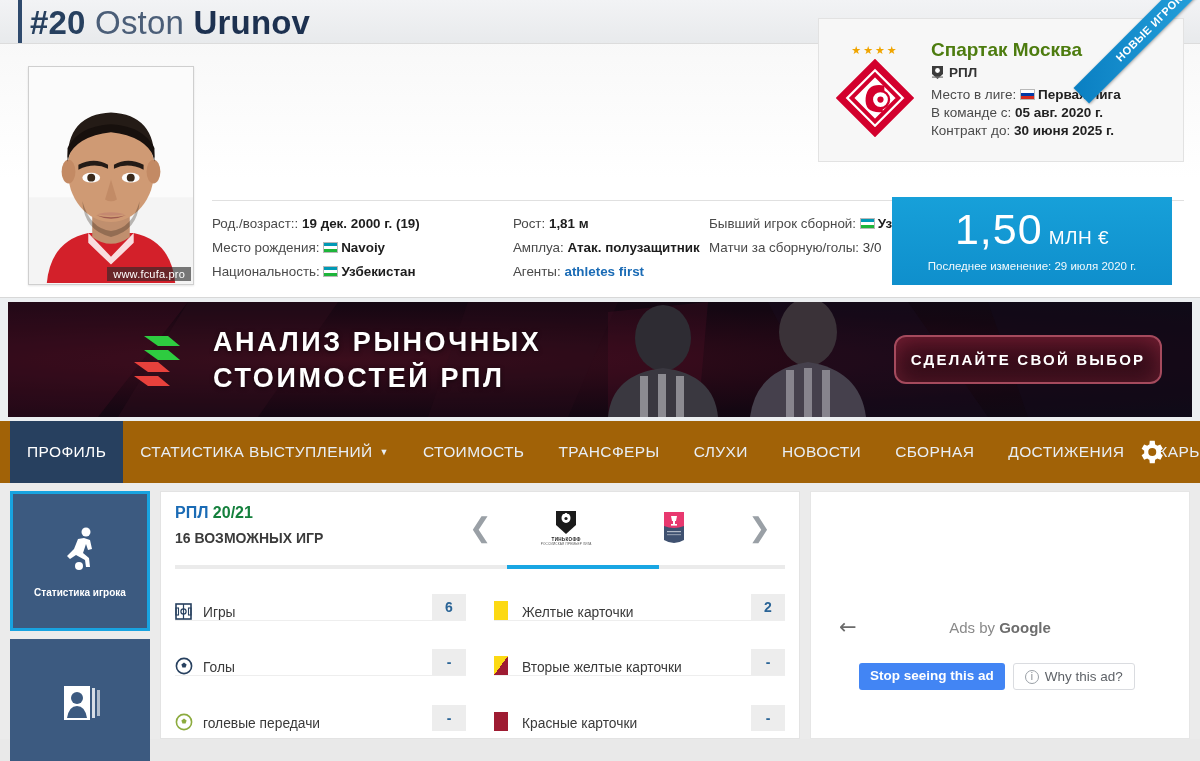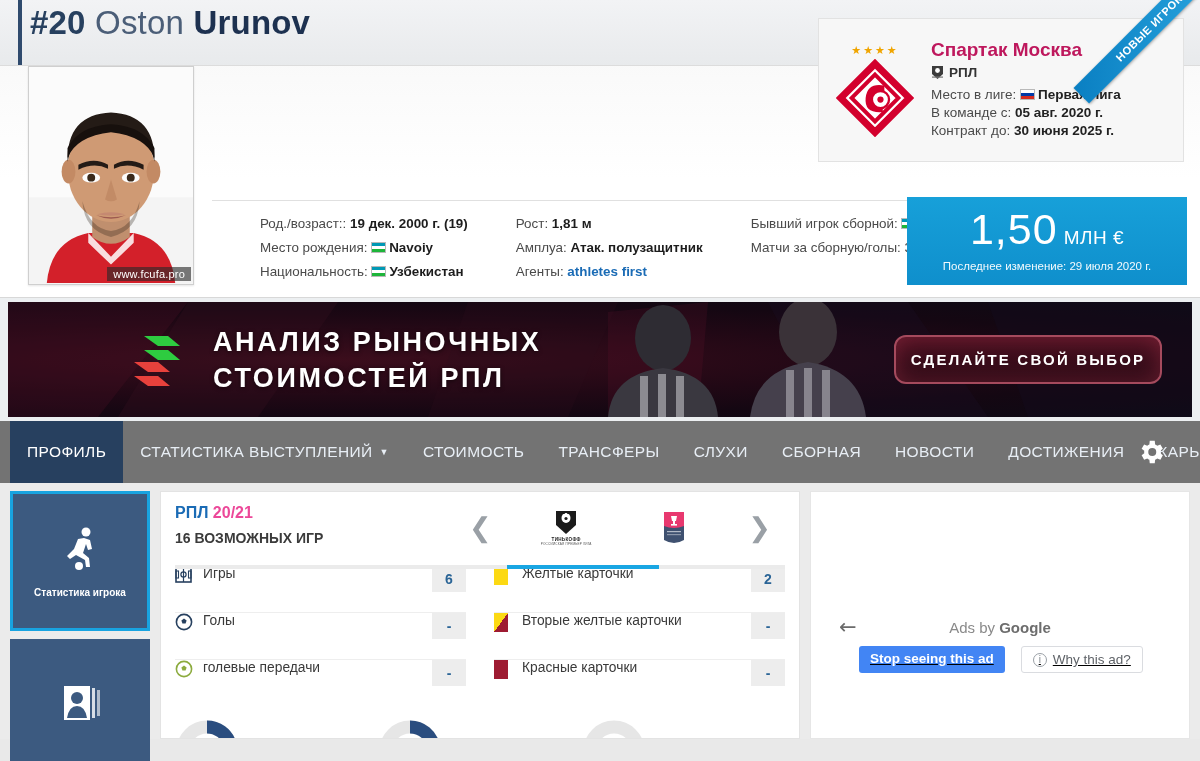--- a/index.html
+++ b/index.html
@@ -11,21 +11,21 @@
   .page { position: relative; width: 1200px; height: 761px; background:#e9e9e9; }
 
   
   .profile-card {
     position: relative; width: 1200px; height: 298px;
     background: linear-gradient(to bottom, #f6f6f6 0%, #ffffff 60%, #ffffff 100%);
     border-bottom: 1px solid #d8d8d8;
     overflow: hidden;
   }
   .name-bar {
-    position: relative; height: 66px;
+    position: relative; height: 44px;
     background: linear-gradient(to bottom,#f2f3f5 0%, #e8eaec 100%);
     border-bottom: 1px solid #dcdcdc;
   }
   .name-bar:before{
     content:""; position:absolute; left:18px; top:0; bottom:0; width:4px;
     background:#2f4a6d;
   }
   .player-name {
     position: absolute; left: 30px; top: 4px;
     font-size: 33px; letter-spacing: .2px; color:#23395b; white-space:nowrap;
@@ -59,50 +59,50 @@
 
   
   .club-box{
     position:absolute; right:16px; top:18px; width:366px; height:144px;
     background:#f7f7f7; border:1px solid #e2e2e2; display:flex; align-items:center;
   }
   .club-crest{ width:112px; display:flex; flex-direction:column; align-items:center; }
   .stars{ color:#f0a500; font-size:11px; letter-spacing:2px; margin-bottom:2px; }
   .crest-svg{ width:78px; height:78px; }
   .club-info{ flex:1; padding-right:10px; }
-  .club-name{ font-size:19px; font-weight:700; color:#be185d; margin-bottom:4px; }
+  .club-name{ font-size:19px; font-weight:700; color:#4d7c0f; margin-bottom:4px; }
   .league-row{ display:flex; align-items:center; gap:5px; margin-bottom:7px; }
   .league-badge{ width:13px; height:15px; }
   .league-name{ font-size:13.5px; color:#333; font-weight:600; }
   .club-line{ font-size:13.5px; color:#333; margin-bottom:3px; white-space:nowrap; }
   .club-line b{ font-weight:700; color:#222; }
   .flag{ display:inline-block; width:15px; height:11px; vertical-align:-1px;
          border:1px solid #b9b9b9; margin-right:3px; }
   .flag-ru{ background: linear-gradient(to bottom,#fff 0 33.3%,#0039a6 33.3% 66.6%,#d52b1e 66.6% 100%); }
   .flag-uz{ background: linear-gradient(to bottom,#0099b5 0 33.3%,#fff 33.3% 66.6%,#1eb53a 66.6% 100%); }
 
   
   .details{
     position:absolute; left:212px; top:212px; width:740px;
     display:flex; gap:0; font-size:13.4px; color:#3a3a3a;
   }
   .col{ }
   .col-1{ width:448px; }
   .col-2{ width:292px; }
-  .drow{ line-height:24px; white-space:nowrap;margin-left:48px; }
+  .drow{ line-height:24px; white-space:nowrap; }
   .drow b{ color:#1d1d1d; font-weight:700; }
   .dlabel{ color:#4a4a4a; }
   .link{ color:#1a6bb5; font-weight:700; }
   .detail-sep{
     position:absolute; left:212px; right:16px; top:200px; height:1px; background:#e0e0e0;
   }
 
   
   .mv-box{
-    position:absolute; right:13px; top:197px; width:280px; height:88px;
+    position:absolute; right:28px; top:197px; width:280px; height:88px;
     background: linear-gradient(to bottom,#17a0d9 0%, #0f8fcc 100%);
     color:#fff; text-align:center; padding-top:6px;
   }
   .mv-amount{ font-size:43px; font-weight:300; line-height:52px; letter-spacing:1px; }
   .mv-amount .unit{ font-size:19px; font-weight:400; letter-spacing:.5px; margin-left:6px; }
   .mv-sub{ font-size:11.5px; opacity:.95; margin-top:-4px; }
 
   
   .banner-outer{ width:1200px; height:123px; background:#eceff1; padding:4px 8px; }
   .banner{
@@ -121,21 +121,21 @@
     border:2px solid #a54a5d; border-radius:12px;
     background: linear-gradient(to bottom, #4a1020, #2a0a15);
     color:#fff; font-size:15px; font-weight:700; letter-spacing:2.2px;
     display:flex; align-items:center; justify-content:center;
     box-shadow: inset 0 0 22px rgba(200,60,90,.35);
   }
   .ply{ position:absolute; bottom:0; }
 
   
   .nav{
-    width:1200px; height:62px; background:#737373; display:flex; align-items:stretch;
+    width:1200px; height:62px; background:#a16207; display:flex; align-items:stretch;
     padding-left:10px; position:relative;
   }
   .nav-item{
     display:flex; align-items:center; padding:0 17px; color:#e8eef5;
     font-size:15.5px; letter-spacing:.4px; white-space:nowrap; cursor:pointer;
   }
   .nav-item.active{ background:#27405f; color:#fff; }
   .caret{ margin-left:7px; font-size:9px; }
   .nav-gear{
     position:absolute; right:34px; top:50%; transform:translateY(-50%);
@@ -155,32 +155,32 @@
   .tile.active{ border:3px solid #18a3e0; }
   .tile-icon{ width:48px; height:48px; margin-bottom:14px; }
   .tile-label{ font-size:10px; font-weight:700; }
 
   .stats-panel{
     flex:1; background:#fff; border:1px solid #e3e3e3; position:relative; overflow:hidden;
   }
   .stats-head{ display:flex; align-items:flex-start; padding:12px 14px 0 14px; }
   .comp-title{ width:280px; }
   .comp-name{ font-size:16px; font-weight:700; color:#1a6bb5; }
-  .comp-name .season{ color:#ec4899; }
+  .comp-name .season{ color:#15803d; }
   .comp-sub{ font-size:14px; font-weight:700; color:#3b3b3b; margin-top:8px; }
   .comp-tabs{ flex:1; display:flex; align-items:center; justify-content:space-between; padding:0 14px; }
   .arrow{ font-size:27px; color:#9aa0a6; cursor:pointer; line-height:1; font-family:"DejaVu Sans", sans-serif; }
   .comp-logo{ width:66px; height:46px; display:flex; flex-direction:column; align-items:center; justify-content:center; cursor:pointer; }
   .underline-track{ position:absolute; left:14px; right:14px; top:73px; height:4px; background:#ebebeb; }
   .underline-active{ position:absolute; left:346px; width:152px; top:73px; height:4px; background:#19a6e3; }
 
   .stats-rows{ display:flex; margin-top:16px; }
   .stats-col{ flex:1; padding:0 14px; }
   .srow{
-    display:flex; align-items:flex-start; height:47px; border-bottom:1px solid #eeeeee;
+    display:flex; align-items:flex-end; height:55px; border-bottom:1px solid #eeeeee;
   }
   .srow .sicon{ width:28px; display:flex; align-items:center; }
   .srow .slabel{ flex:1; font-size:13.8px; color:#3a3a3a; }
   .srow .sval{
     width:34px; height:26px; background:#ededed; color:#2a6496; font-weight:700;
     font-size:14px; display:flex; align-items:center; justify-content:center;
   }
   .card-y{ width:14px; height:19px; background:#fcd913; }
   .card-r{ width:14px; height:19px; background:#9e1b32; }
   .card-yr{ width:14px; height:19px; background: linear-gradient(to bottom right,#fcd913 0 50%, #9e1b32 50% 100%); }
@@ -192,21 +192,21 @@
     position:absolute; inset:0; display:flex; align-items:center; justify-content:center;
     font-size:16px; font-weight:700; color:#27405f; padding-top:22px;
   }
 
   .ads-panel{ width:380px; background:#fff; border:1px solid #e6e6e6; position:relative; }
   .ads-inner{ position:absolute; left:20px; right:20px; top:122px; }
   .ads-head{ display:flex; align-items:center; justify-content:center; position:relative; height:26px; }
   .ads-back{ position:absolute; left:8px; font-size:21px; color:#6b6b6b; cursor:pointer; font-family:"DejaVu Sans", sans-serif; }
   .ads-by{ font-size:15px; color:#8a8a8a; }
   .ads-by b{ color:#6d6d6d; font-weight:700; }
-  .ads-btns{ display:flex; gap:16px; margin-top:6px; padding-left:28px;text-decoration:underline; }
+  .ads-btns{ display:flex; gap:8px; margin-top:23px; padding-left:28px; }
   .btn-stop{
     background:#4285f4; color:#fff; font-size:13.5px; font-weight:700;
     padding:5px 11px; border-radius:3px; cursor:pointer; white-space:nowrap;
   }
   .btn-why{
     border:1px solid #dadce0; color:#5f6368; font-size:13.5px;
     padding:5px 11px; border-radius:3px; cursor:pointer; white-space:nowrap;
     display:flex; align-items:center; gap:6px; background:#fff;
   }
   .info-circ{ width:14px; height:14px; border:1px solid #9aa0a6; border-radius:50%;
@@ -397,24 +397,24 @@
     <div class="nav-item">
       <span>СТОИМОСТЬ</span>
     </div>
     <div class="nav-item">
       <span>ТРАНСФЕРЫ</span>
     </div>
     <div class="nav-item">
       <span>СЛУХИ</span>
     </div>
     <div class="nav-item">
+      <span>НОВОСТИ</span>
+    </div>
+    <div class="nav-item">
       <span>СБОРНАЯ</span>
-    </div>
-    <div class="nav-item">
-      <span>НОВОСТИ</span>
     </div>
     <div class="nav-item">
       <span>ДОСТИЖЕНИЯ</span>
     </div>
     <div class="nav-item">
       <span>КАРЬЕРА</span>
 
     </div>
     <svg class="nav-gear" viewBox="0 0 24 24">
       <path fill="#ffffff" d="M19.4 13a7.8 7.8 0 0 0 0-2l2.1-1.6-2-3.5-2.5 1a7.7 7.7 0 0 0-1.7-1L15 3H11l-.3 2.9c-.6.2-1.2.6-1.7 1l-2.5-1-2 3.5L6.6 11a7.8 7.8 0 0 0 0 2l-2.1 1.6 2 3.5 2.5-1c.5.4 1.1.8 1.7 1L11 21h4l.3-2.9c.6-.2 1.2-.6 1.7-1l2.5 1 2-3.5L19.4 13zM13 15.2A3.2 3.2 0 1 1 13 8.8a3.2 3.2 0 0 1 0 6.4z"></path>

